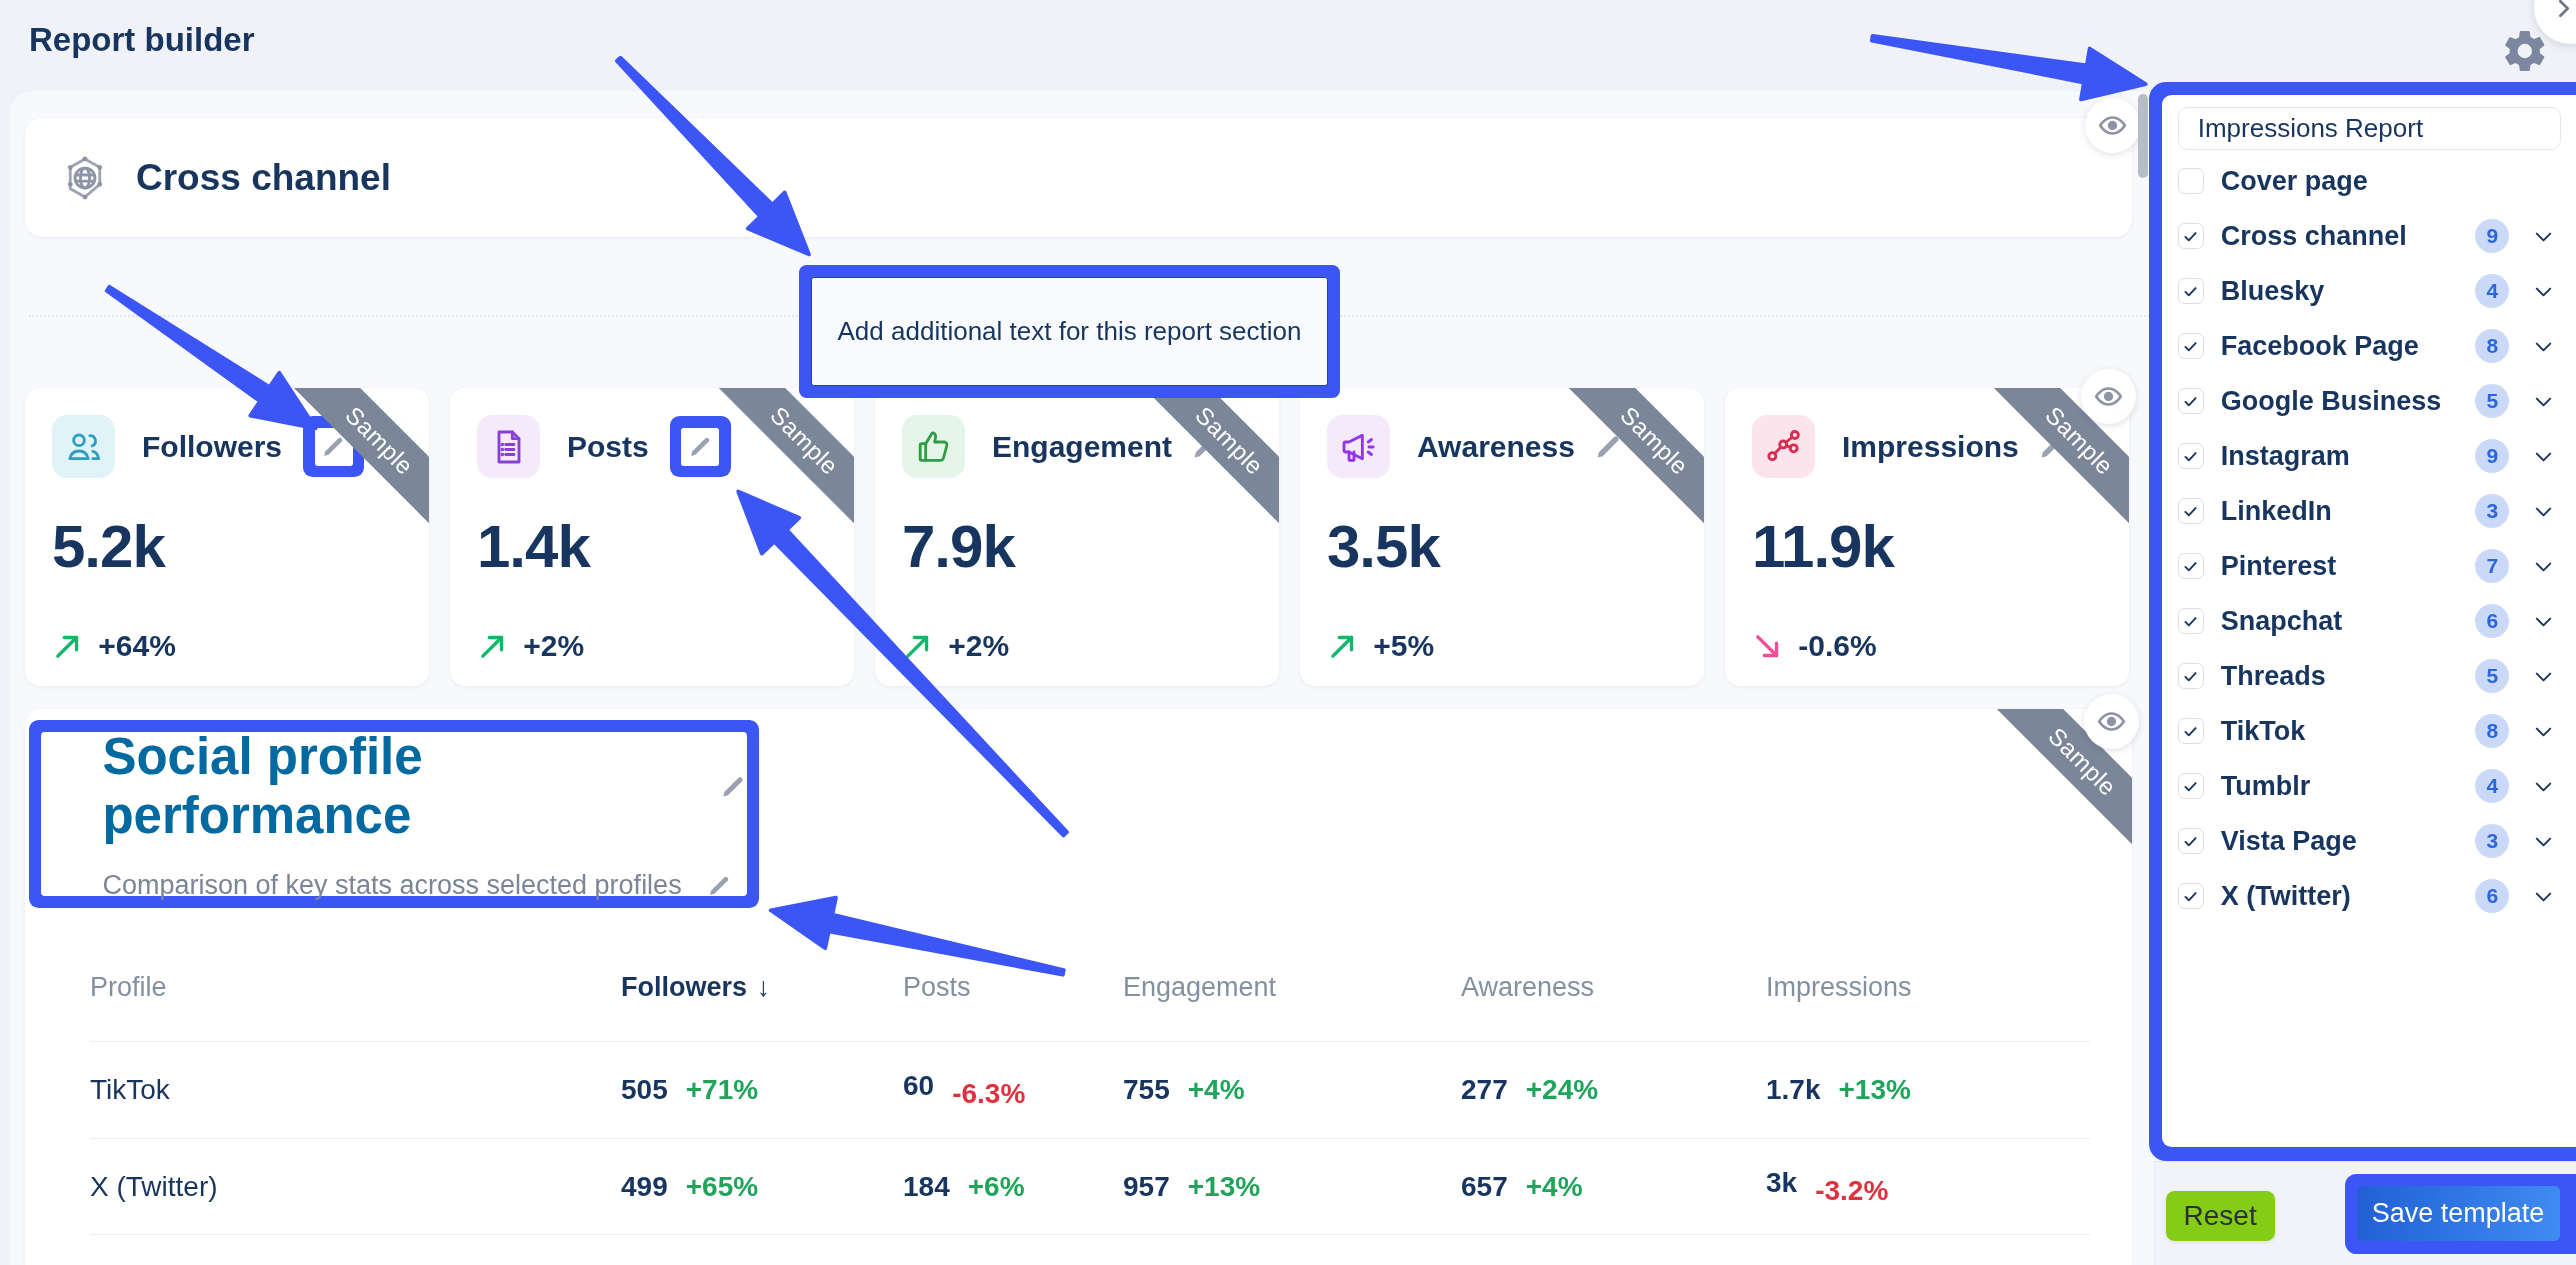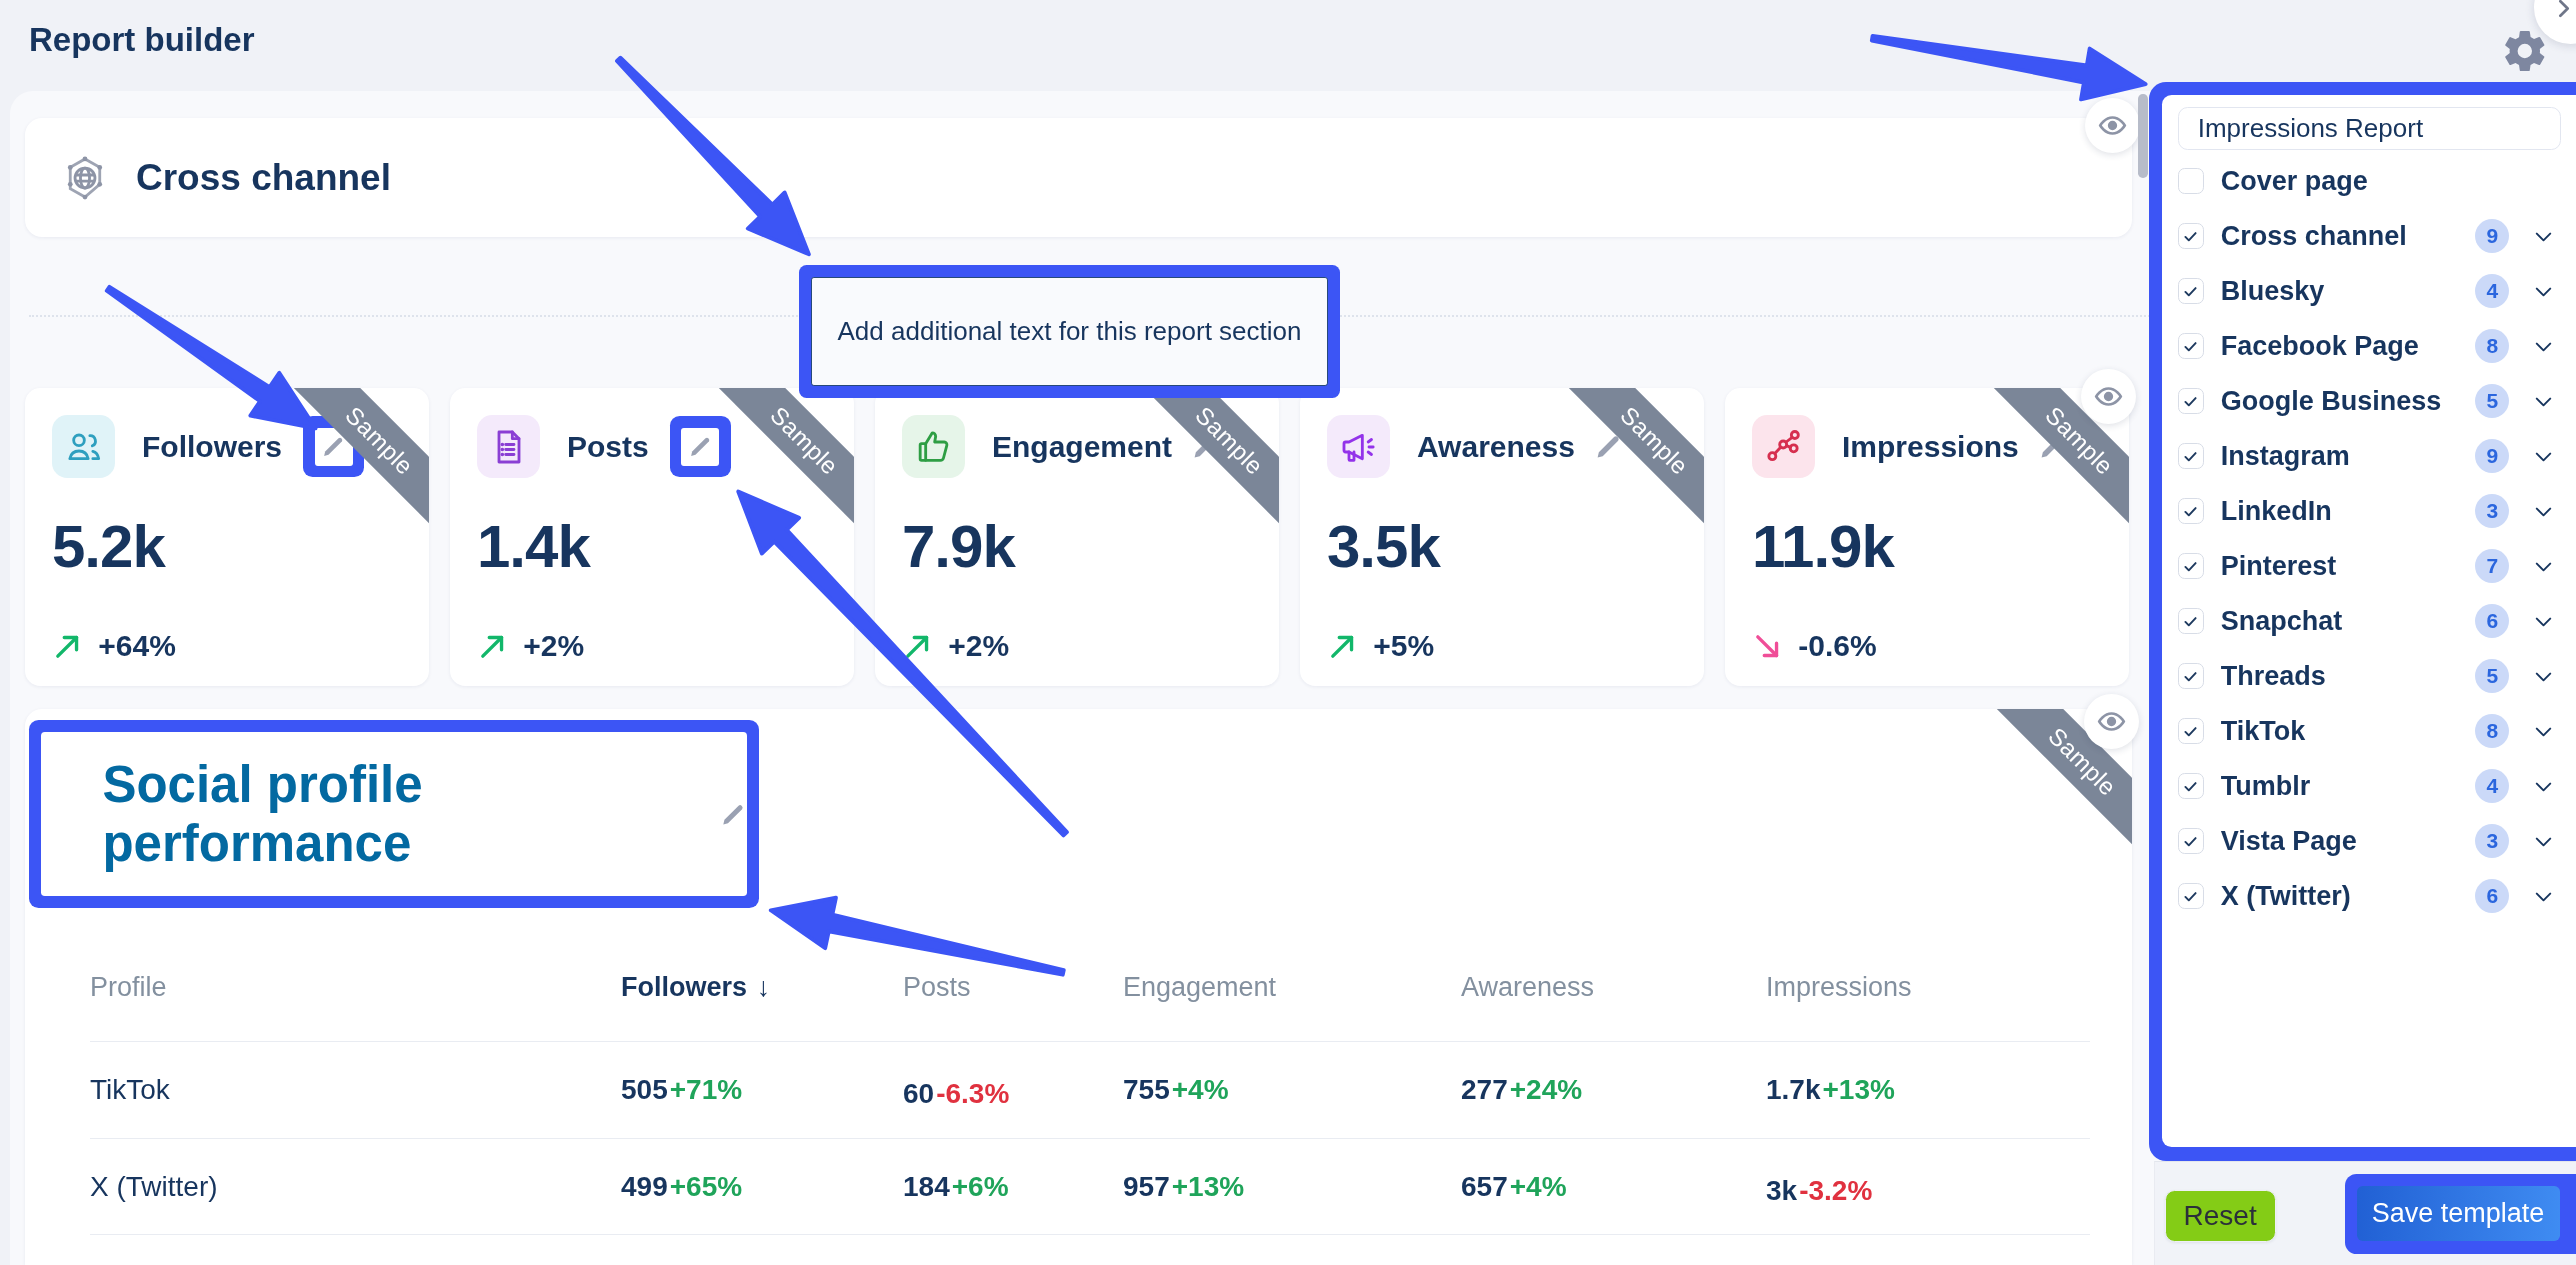--- a/index.html
+++ b/index.html
@@ -81,21 +81,21 @@
   
   .social-table { left:90px; top:962px; width:2000px; z-index:1; }
   .tgrid { display:grid; grid-template-columns:531px 282px 220px 338px 305px 1fr; align-items:center; }
   .thead { height:79px; align-items:start; padding-top:9.6px; }
   .th { font-size:27px; color:#83909F; font-weight:500; cursor:pointer; }
   .th.sorted { color:#17355E; font-weight:700; }
   .sort-arrow { margin-left:9.6px; font-size:27px; }
   .tr { height:97px; border-top:1.9px solid #E9ECF2; }
   .tr:last-child { border-bottom:1.9px solid #E9ECF2; }
   .td-profile { font-size:28px; color:#17355E; font-weight:500; }
-  .td-metric { font-size:28px; color:#17355E; font-weight:600; display:flex; gap:2px; align-items:flex-end; }
+  .td-metric { font-size:28px; color:#17355E; font-weight:600; display:flex; gap:18px; align-items:flex-start; }
   .chg { font-weight:600; }
   .chg.pos { color:#1FA45A; }
   .chg.neg { color:#E0313F;margin-top:8px; }
 
   
   .sidebar-annot { left:2149px; top:82px; width:449px; height:1079px; border-radius:17px; padding:13.4px; z-index:7; }
   .side-panel { width:414px; height:1052px; background:#fff; border-radius:9.6px 0 0 9.6px; padding:11.5px 15.3px; overflow:hidden; }
   .report-name-input { width:100%; height:43px; border:1.9px solid #E2E6F0; border-radius:9.6px; background:#fff;
     font-family:"Liberation Sans", sans-serif; font-size:26px; color:#17355E; padding:0 19px; outline:none; }
   .side-list { margin-top:3.8px; }
@@ -362,20 +362,26 @@
 </div>
 
 <div class="abs annot social-annot">
   <div class="social-annot-inner">
     <div class="social-title-row">
       <span class="social-title">Social profile performance</span>
       <svg viewBox="0 0 24 24" fill="#9AA1B2">
           <path d="M3 21l1-4.2L16.8 4a2.3 2.3 0 0 1 3.2 3.2L7.2 20z"></path>
         </svg>
     </div>
+    <div class="social-sub-row">
+      <span class="social-subtitle">Comparison of key stats across selected profiles</span>
+      <svg viewBox="0 0 24 24" fill="#9AA1B2">
+          <path d="M3 21l1-4.2L16.8 4a2.3 2.3 0 0 1 3.2 3.2L7.2 20z"></path>
+        </svg>
+    </div>
   </div>
 </div>
 
 <div class="abs social-table">
   <div class="tgrid thead" id="table-head">
       <div class="th">Profile</div>
       <div class="th sorted">Followers<span class="sort-arrow">↓</span></div>
       <div class="th">Posts</div>
       <div class="th">Engagement</div>
       <div class="th">Awareness</div>

